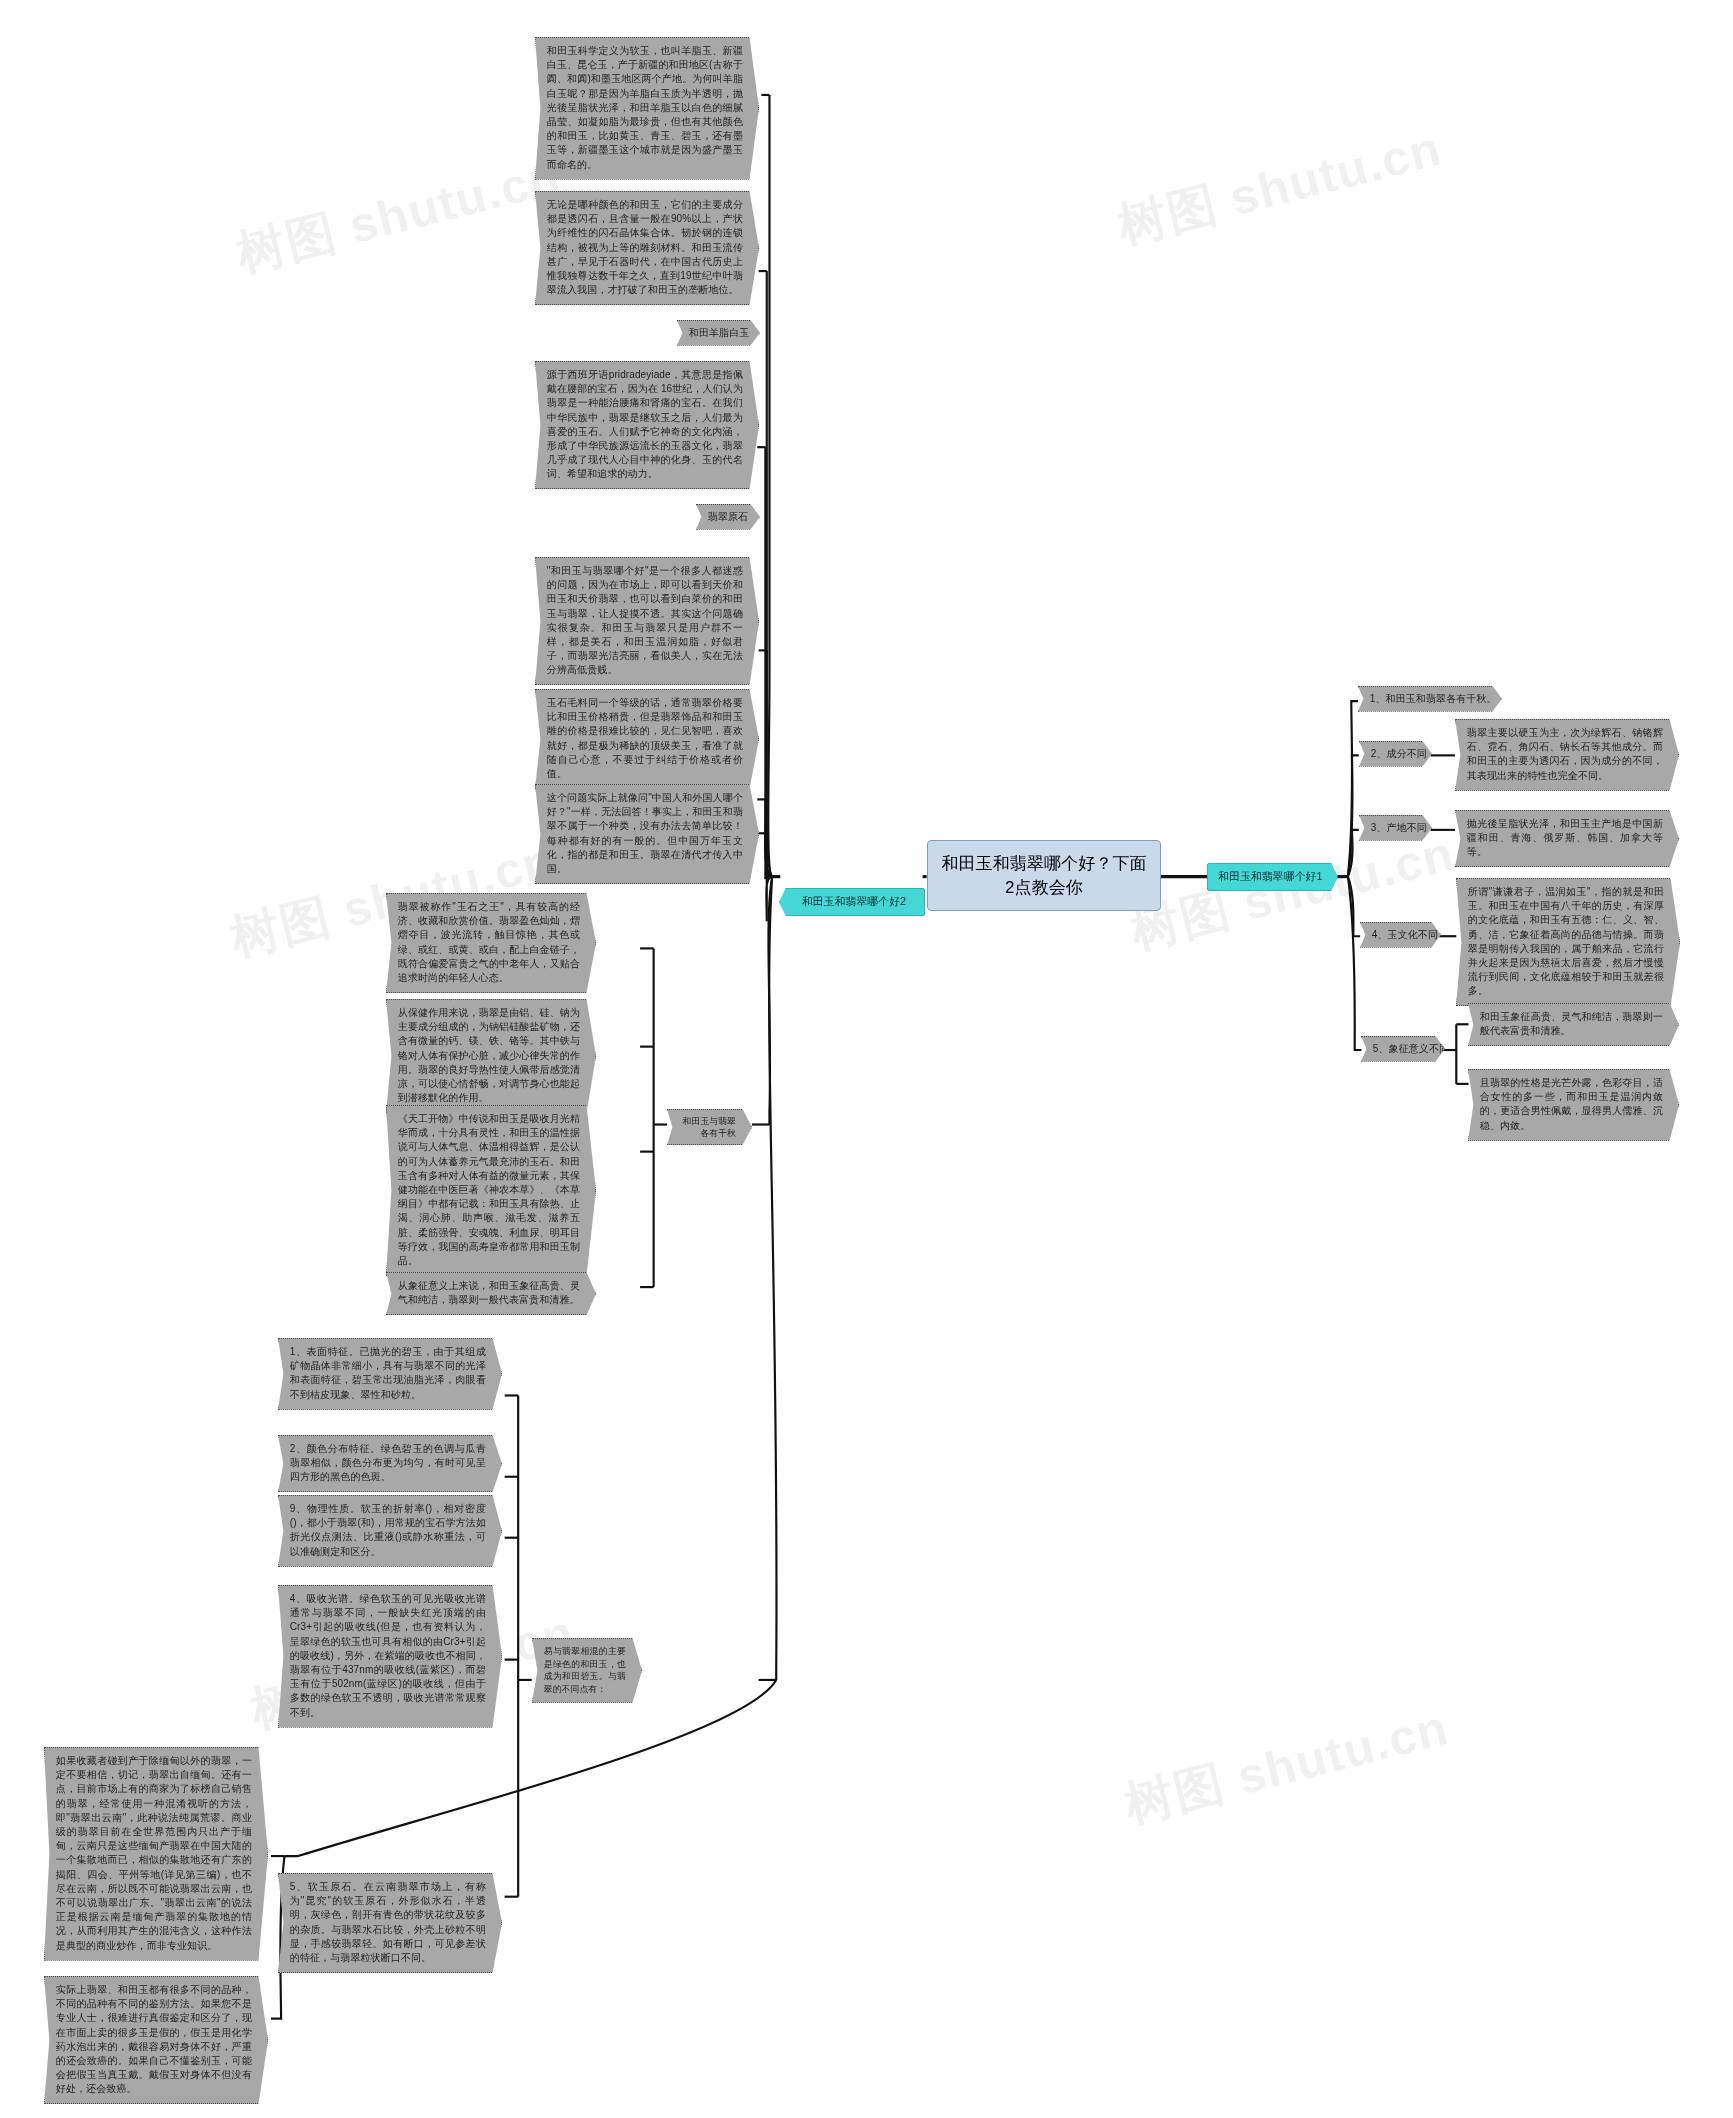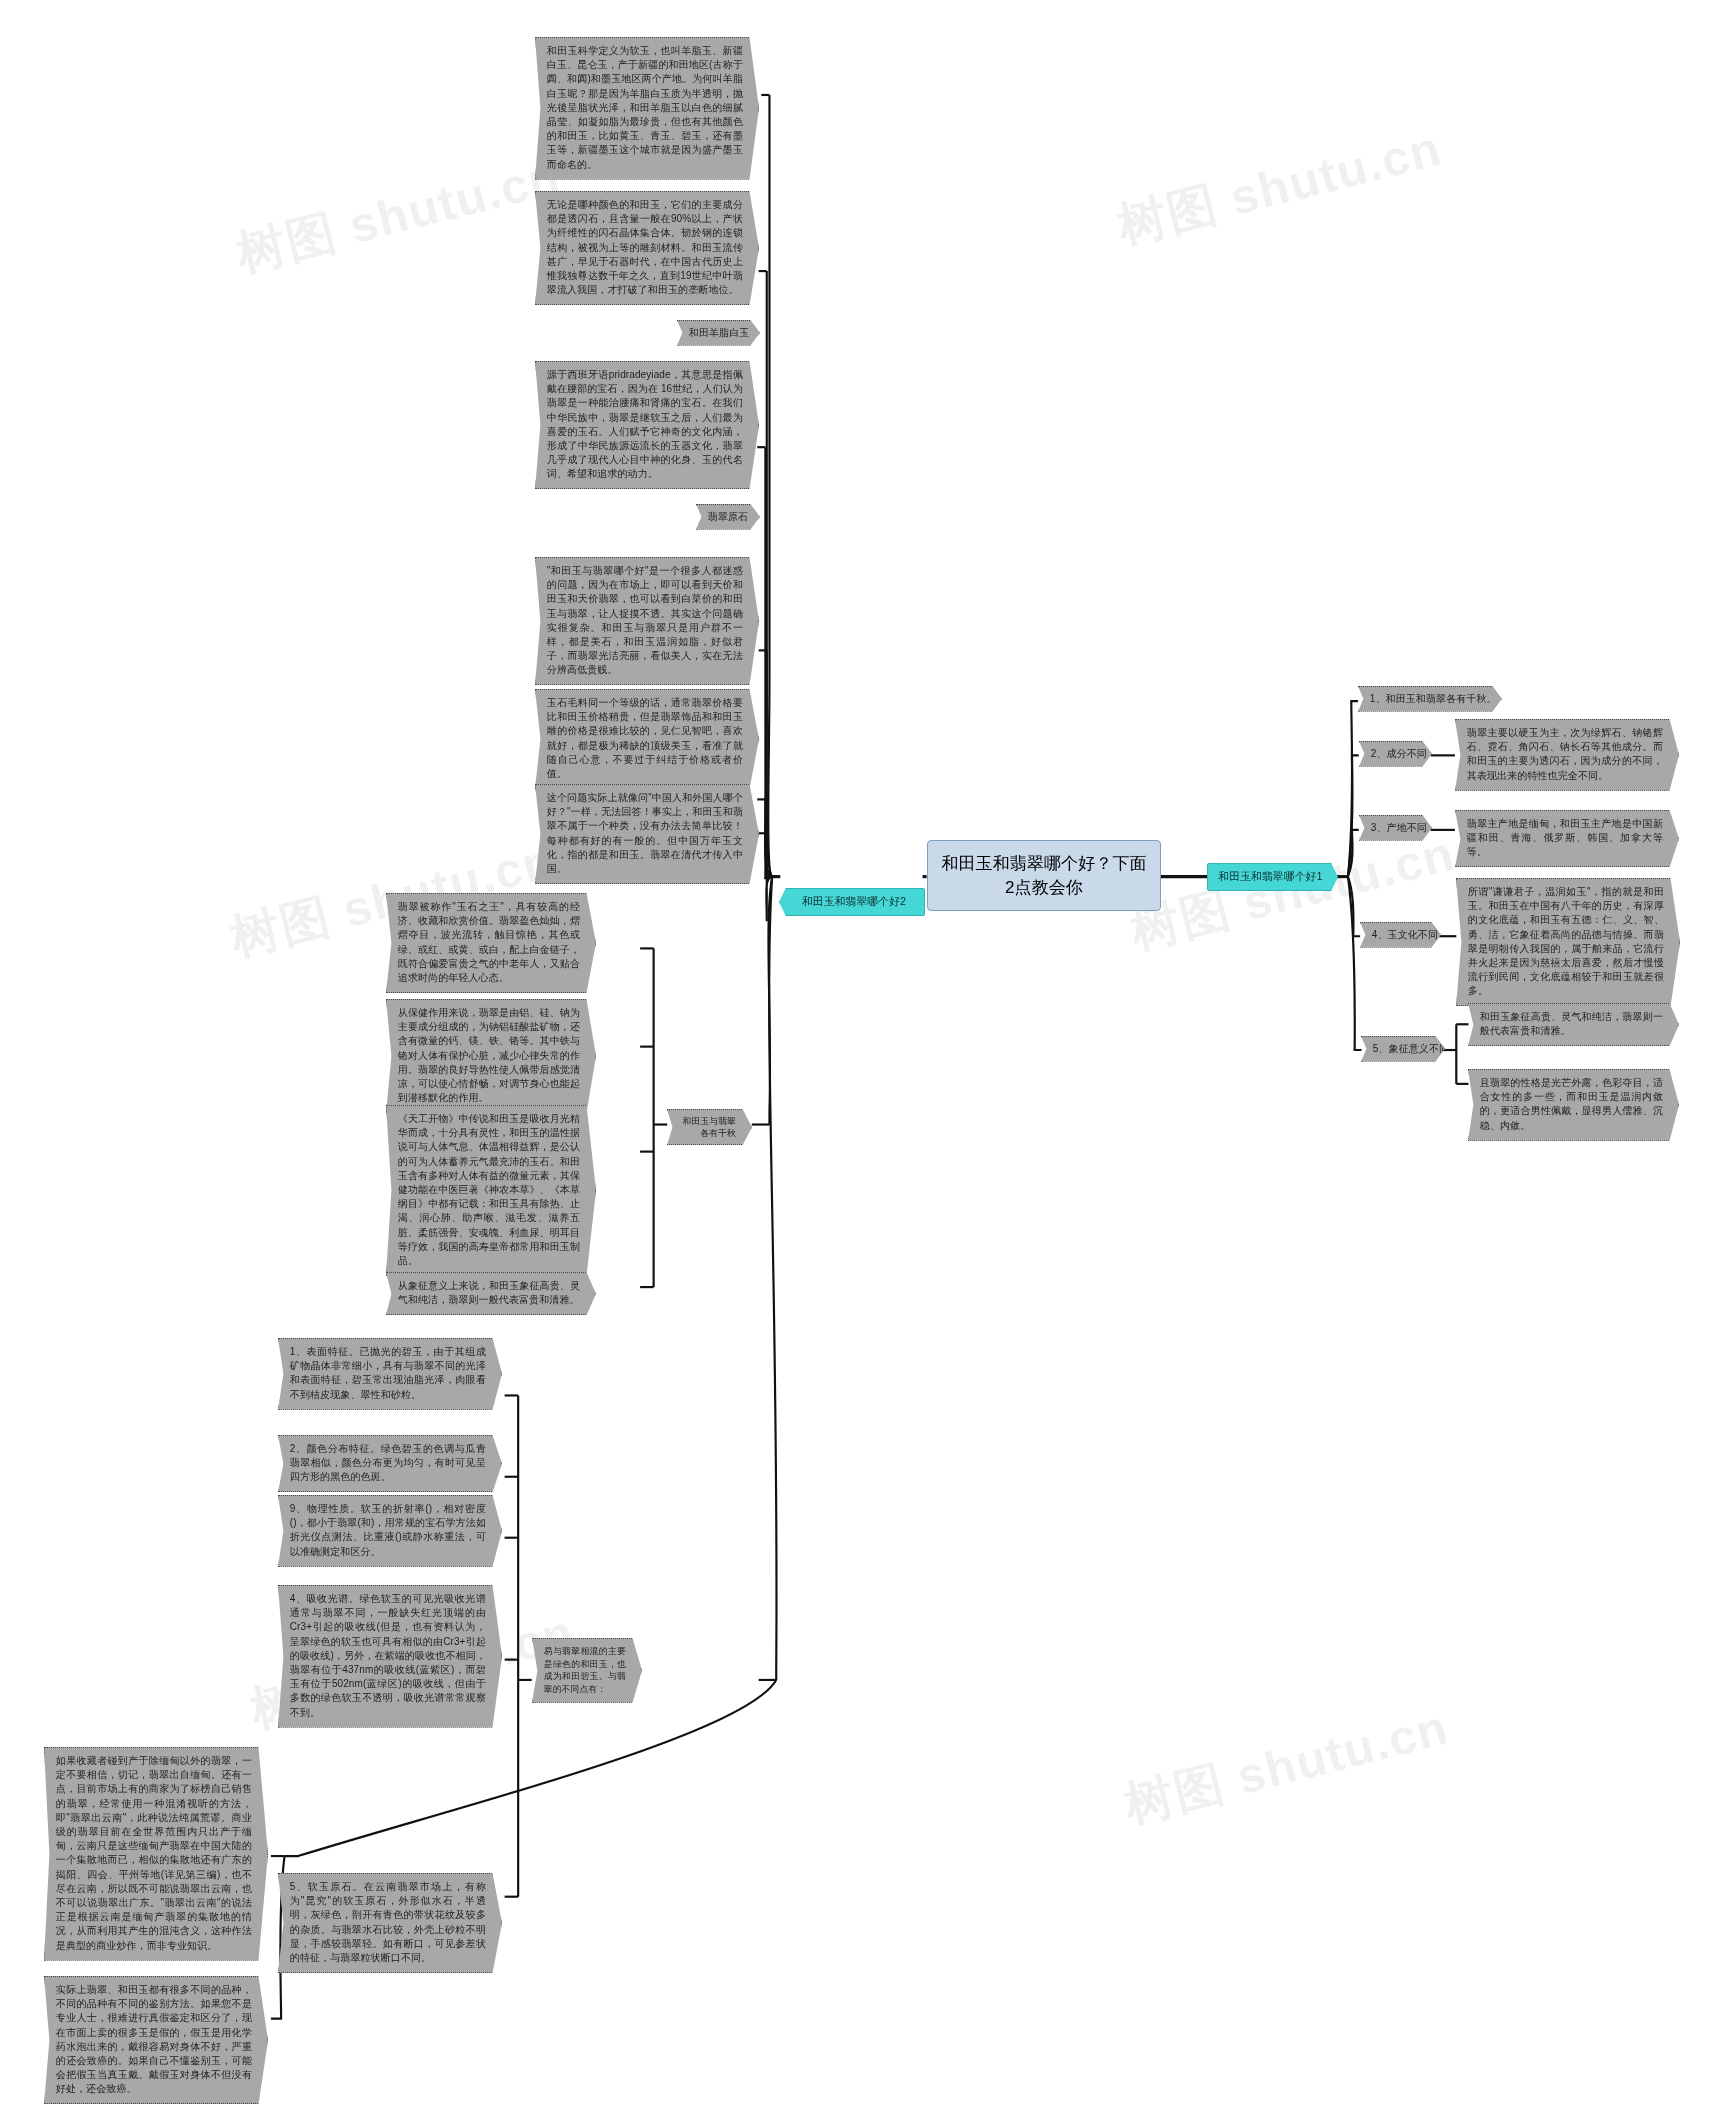--- a/index.html
+++ b/index.html
@@ -212,21 +212,21 @@
 
   <div class="node grey" style="left:44px;top:1747px;width:224px;">如果收藏者碰到产于除缅甸以外的翡翠，一定不要相信，切记，翡翠出自缅甸。还有一点，目前市场上有的商家为了标榜自己销售的翡翠，经常使用一种混淆视听的方法，即"翡翠出云南"，此种说法纯属荒谬。商业级的翡翠目前在全世界范围内只出产于缅甸，云南只是这些缅甸产翡翠在中国大陆的一个集散地而已，相似的集散地还有广东的揭阳、四会、平州等地(详见第三编)，也不尽在云南，所以既不可能说翡翠出云南，也不可以说翡翠出广东。"翡翠出云南"的说法正是根据云南是缅甸产翡翠的集散地的情况，从而利用其产生的混沌含义，这种作法是典型的商业炒作，而非专业知识。</div>
   <div class="node grey" style="left:44px;top:1976px;width:224px;">实际上翡翠、和田玉都有很多不同的品种，不同的品种有不同的鉴别方法。如果您不是专业人士，很难进行真假鉴定和区分了，现在市面上卖的很多玉是假的，假玉是用化学药水泡出来的，戴很容易对身体不好，严重的还会致癌的。如果自己不懂鉴别玉，可能会把假玉当真玉戴。戴假玉对身体不但没有好处，还会致癌。</div>
 
   <div class="node grey one-line" style="left:1358px;top:686px;width:144px;">1、和田玉和翡翠各有千秋。</div>
 
   <div class="node grey one-line" style="left:1359px;top:741px;width:73px;">2、成分不同</div>
   <div class="node grey" style="left:1455px;top:719px;width:224px;">翡翠主要以硬玉为主，次为绿辉石、钠铬辉石、霓石、角闪石、钠长石等其他成分。而和田玉的主要为透闪石，因为成分的不同，其表现出来的特性也完全不同。</div>
 
   <div class="node grey one-line" style="left:1359px;top:815px;width:73px;">3、产地不同</div>
-  <div class="node grey" style="left:1455px;top:810px;width:224px;">翡翠主产地是缅甸，和田玉主产地是中国新疆和田、青海、俄罗斯、韩国、加拿大等等。</div>
+  <div class="node grey" style="left:1455px;top:810px;width:224px;">抛光後呈脂状光泽，和田玉主产地是中国新疆和田、青海、俄罗斯、韩国、加拿大等等。</div>
 
   <div class="node grey one-line" style="left:1360px;top:922px;width:81px;">4、玉文化不同</div>
   <div class="node grey" style="left:1456px;top:878px;width:224px;">所谓"谦谦君子，温润如玉"，指的就是和田玉。和田玉在中国有八千年的历史，有深厚的文化底蕴，和田玉有五德：仁、义、智、勇、洁，它象征着高尚的品德与情操。而翡翠是明朝传入我国的，属于舶来品，它流行并火起来是因为慈禧太后喜爱，然后才慢慢流行到民间，文化底蕴相较于和田玉就差很多。</div>
 
   <div class="node grey one-line" style="left:1361px;top:1036px;width:84px;">5、象征意义不同</div>
   <div class="node grey" style="left:1468px;top:1003px;width:211px;">和田玉象征高贵、灵气和纯洁，翡翠则一般代表富贵和清雅。</div>
   <div class="node grey" style="left:1468px;top:1069px;width:211px;">且翡翠的性格是光芒外露，色彩夺目，适合女性的多一些，而和田玉是温润内敛的，更适合男性佩戴，显得男人儒雅、沉稳、内敛。</div>
 
 </div>
 

